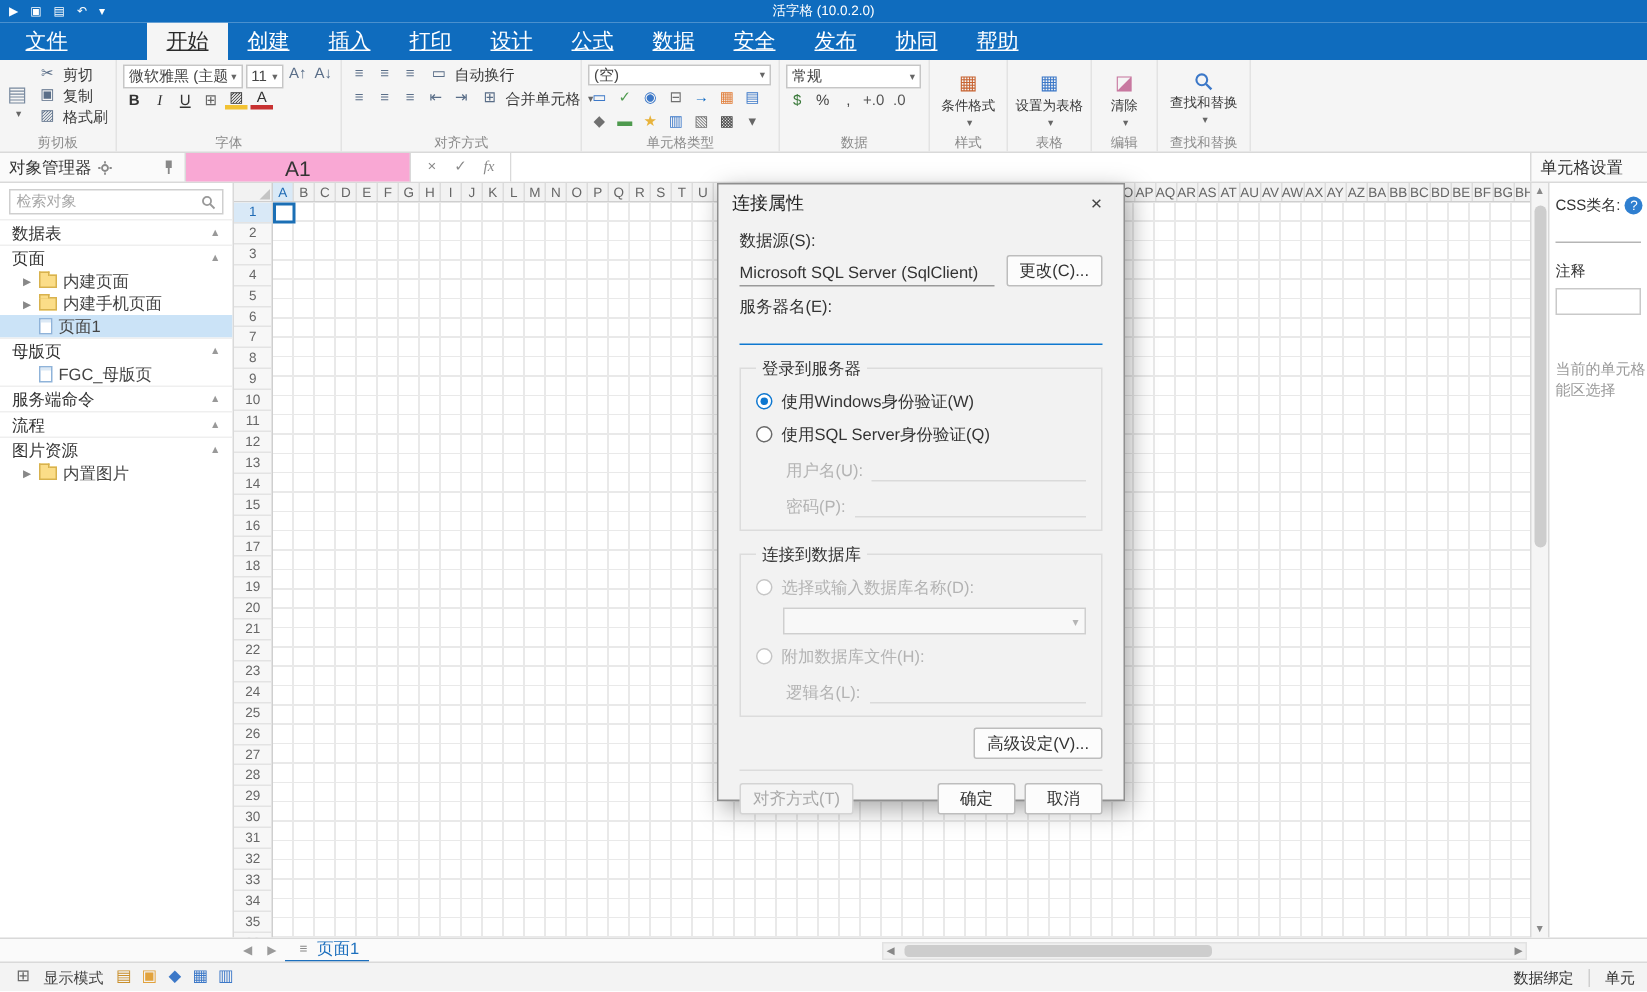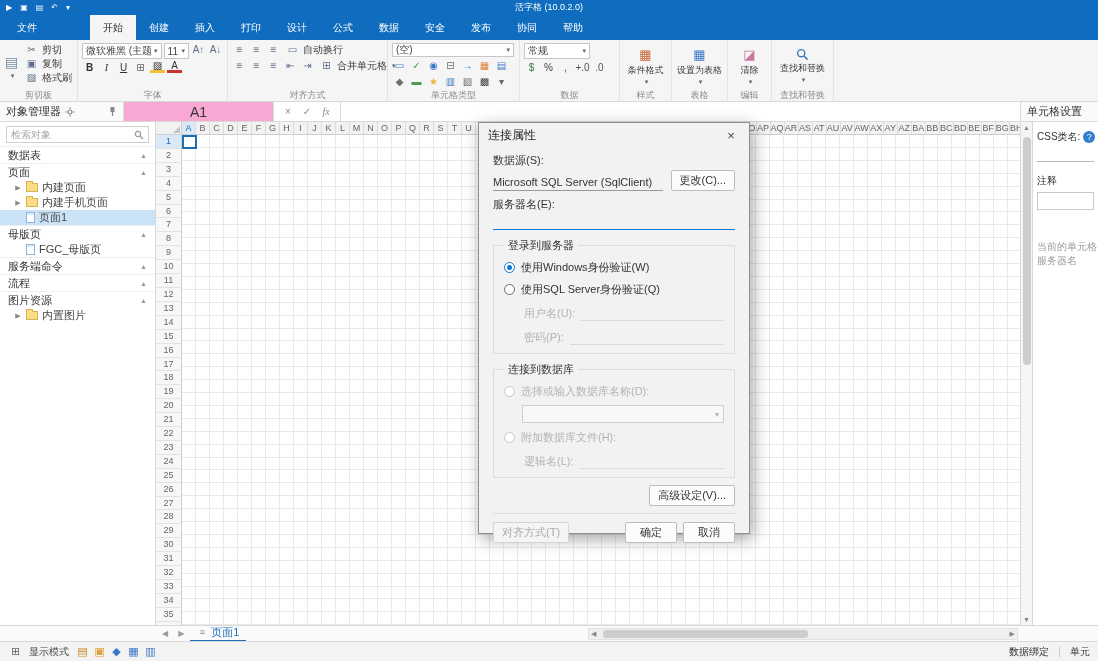--- a/index.html
+++ b/index.html
@@ -13,21 +13,21 @@
   .app{width:1098px;height:661px;display:flex;flex-direction:column;position:relative;overflow:hidden;background:#fff;}
 
   
   .titlebar{height:15px;background:var(--blue);display:flex;align-items:center;padding:0 6px;flex:0 0 auto;position:relative;}
   .qat{display:flex;gap:8px;align-items:center;z-index:1;}
   .qat .ticon{color:#fff;font-size:8px;line-height:1;cursor:default;}
   .apptitle{position:absolute;left:0;right:0;text-align:center;color:#fff;font-size:9px;}
 
   
   .tabbar{height:25px;background:var(--blue);display:flex;align-items:stretch;padding-left:4px;flex:0 0 auto;}
-  .tab{color:#fff;font-size:10px;padding:0 13px;display:flex;align-items:center;cursor:default;white-space:nowrap;}
+  .tab{color:#fff;font-size:14px;padding:0 13px;display:flex;align-items:center;cursor:default;white-space:nowrap;text-decoration:underline;}
   .tab.active{background:var(--ribbon-bg);color:#2b2b2b;margin-left:40px;}
 
   
   .ribbon{height:62px;background:var(--ribbon-bg);border-bottom:1px solid var(--border);display:flex;flex:0 0 auto;}
   .rgroup{display:flex;flex-direction:column;border-right:1px solid #e3e3e3;padding:3px 4px 0;flex:0 0 auto;}
   .rbody{flex:1;display:flex;gap:3px;min-height:0;}
   .rbody.col{flex-direction:column;gap:2px;}
   .rbody.center{align-items:center;justify-content:center;}
   .rlabel{flex:0 0 12px;text-align:center;font-size:9px;color:#8a8a8a;line-height:12px;white-space:nowrap;}
   .combo{display:flex;align-items:center;justify-content:space-between;background:#fff;border:1px solid #c6c6c6;height:16px;padding:0 3px;font-size:10px;color:#444;overflow:hidden;white-space:nowrap;}
@@ -292,21 +292,21 @@
             <span class="gicon" data-name="tab-cell-icon" style="color: rgb(112, 112, 112);">▧</span>
             <span class="gicon" data-name="qrcode-cell-icon" style="color: rgb(68, 68, 68);">▩</span>
             <span class="gicon" data-name="more-cell-types-icon" style="color: rgb(102, 102, 102);">▾</span>
           </div>
       </div>
       <div class="rlabel" data-name="celltype-group-label">单元格类型</div>
     </div>
 
     <div class="rgroup" style="width:100px" data-name="ribbon-group-number">
       <div class="rbody col">
-        <div class="combo" style="width:66px" data-name="number-format-select">
+        <div class="combo" style="width:90px" data-name="number-format-select">
             <span>常规</span>
             <span class="caret">▾</span>
           </div>
         <div class="hrow" style="font-size:9px">
             <span class="gicon" data-name="currency-icon" style="color: rgb(60, 122, 60);">$</span>
             <span class="gicon" data-name="percent-icon" style="color: rgb(68, 68, 68);">%</span>
             <span class="gicon" data-name="comma-icon" style="color: rgb(68, 68, 68);">,</span>
             <span class="gicon" data-name="increase-decimal-icon" style="color: rgb(85, 85, 85);">+.0</span>
             <span class="gicon" data-name="decrease-decimal-icon" style="color: rgb(85, 85, 85);">.0</span>
           </div>
@@ -579,21 +579,21 @@
     <div class="right-panel" data-name="cell-settings-panel">
       <div class="rp-row">
         <span data-name="css-class-label">CSS类名:</span>
         <span class="help-icon" data-name="help-icon">?</span>
       </div>
       <input class="rp-input" data-name="css-class-input" style="">
       <div class="rp-label" data-name="comment-label">注释</div>
       <div class="rp-box" data-name="comment-input"></div>
       <div class="rp-info" data-name="cell-settings-info">
         <div>当前的单元格</div>
-        <div>服务器名</div>
+        <div>能区选择</div>
       </div>
     </div>
   </div>
 
   <div class="sheetbar" data-name="sheet-tab-bar">
     <span class="nav" data-name="prev-sheet-icon">◀</span>
     <span class="nav" data-name="next-sheet-icon">▶</span>
     <div class="sheet-tab" data-name="sheet-tab-页面1">
       <span class="gicon" data-name="sheet-list-icon">≡</span>
       <span>页面1</span>

